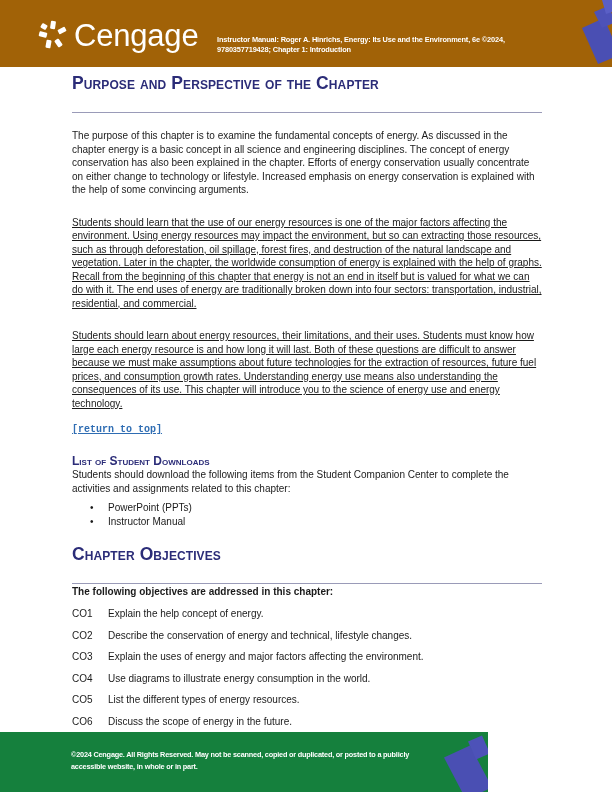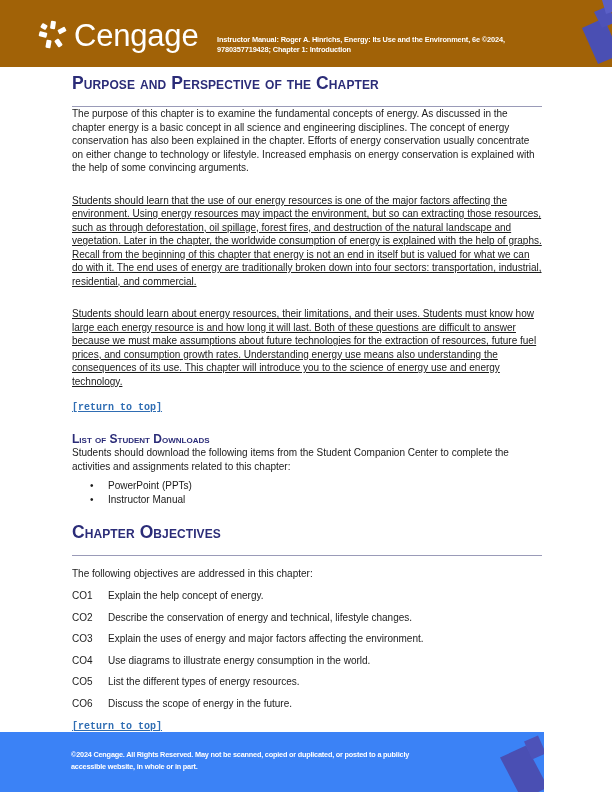--- a/index.html
+++ b/index.html
@@ -22,45 +22,45 @@
       color: #ffffff; font-size: 31px; letter-spacing: -0.2px;
       font-family: "Liberation Sans", sans-serif; line-height: 1;
     }
     .header-title {
       position: absolute; left: 217px; top: 35px; width: 330px;
       color: #ffffff; font-size: 7.4px; line-height: 9.5px; font-weight: bold;
       letter-spacing: -0.15px;
     }
     .deco { position: absolute; right: 0; top: 0; width: 80px; height: 67px; }
     .footer {
-      position: absolute; left: 0; top: 732px; width: 544px; height: 60px;
-      background: #3b82f6; overflow: hidden;
+      position: absolute; left: 0; top: 732px; width: 488px; height: 60px;
+      background: #15803d; overflow: hidden;
     }
     .footer-text {
       position: absolute; left: 71px; top: 17px; width: 360px;
       color: #ffffff; font-size: 7.3px; line-height: 11.5px; font-weight: bold;
       letter-spacing: -0.2px;
     }
     .page-num {
       position: absolute; left: 518px; top: 17px; color: #ffffff;
       font-size: 11px; font-weight: bold;
     }
     .content { position: absolute; left: 72px; top: 72px; width: 470px; }
     h1.sec {
       margin: 0; color: #2b2c78; font-size: 17.5px; font-weight: bold;
       font-variant: small-caps; letter-spacing: 0.1px;
-      border-bottom: 1px solid #9a9bb8; padding-bottom: 12px;
+      border-bottom: 1px solid #9a9bb8; padding-bottom: 18px;
       font-family: "Liberation Sans", sans-serif; line-height: 22px;
     }
     h2.sub {
       margin: 0; color: #2b2c78; font-size: 12px; font-weight: bold;
       font-variant: small-caps; line-height: 14px;
     }
     p { margin: 0; font-size: 10px; line-height: 13.5px; color: #1a1a1a; }
-    .p1 { margin-top: 0; }
+    .p1 { margin-top: 16px; }
     .pgap { margin-top: 19px; text-decoration: underline; }
     .link {
       display: inline-block; color: #2f6db3; font-weight: bold; font-size: 10px;
       text-decoration: underline; cursor: pointer; font-family: Liberation Mono, monospace;
     }
     ul.dl { margin: 6px 0 0 0; padding: 0 0 0 18px; list-style: none; }
     ul.dl li { font-size: 10px; line-height: 14px; position: relative; padding-left: 18px; }
     ul.dl li .bullet { position: absolute; left: 0; top: 0; }
     .obj-row { display: flex; font-size: 10px; line-height: 13px; margin-top: 8.5px; }
     .obj-code { width: 36px; }
@@ -100,21 +100,21 @@
   </div>
 
   <h2 class="sub" style="margin-top:18px;">List of Student Downloads</h2>
   <p>Students should download the following items from the Student Companion Center to complete the activities and assignments related to this chapter:</p>
   <ul class="dl">
     <li><span class="bullet">•</span><span>PowerPoint (PPTs)</span></li>
     <li><span class="bullet">•</span><span>Instructor Manual</span></li>
   </ul>
 
   <h1 class="sec" style="margin-top:14px;">Chapter Objectives</h1>
-  <p style="margin-top:11px;">The following objectives are addressed in this chapter:</p>
+  <p style="margin-top:1px;font-weight:bold;">The following objectives are addressed in this chapter:</p>
   <div>
     <div class="obj-row">
       <span class="obj-code">CO1</span>
       <span>Explain the help concept of energy.</span>
     </div>
     <div class="obj-row">
       <span class="obj-code">CO2</span>
       <span>Describe the conservation of energy and technical, lifestyle changes.</span>
     </div>
     <div class="obj-row">

